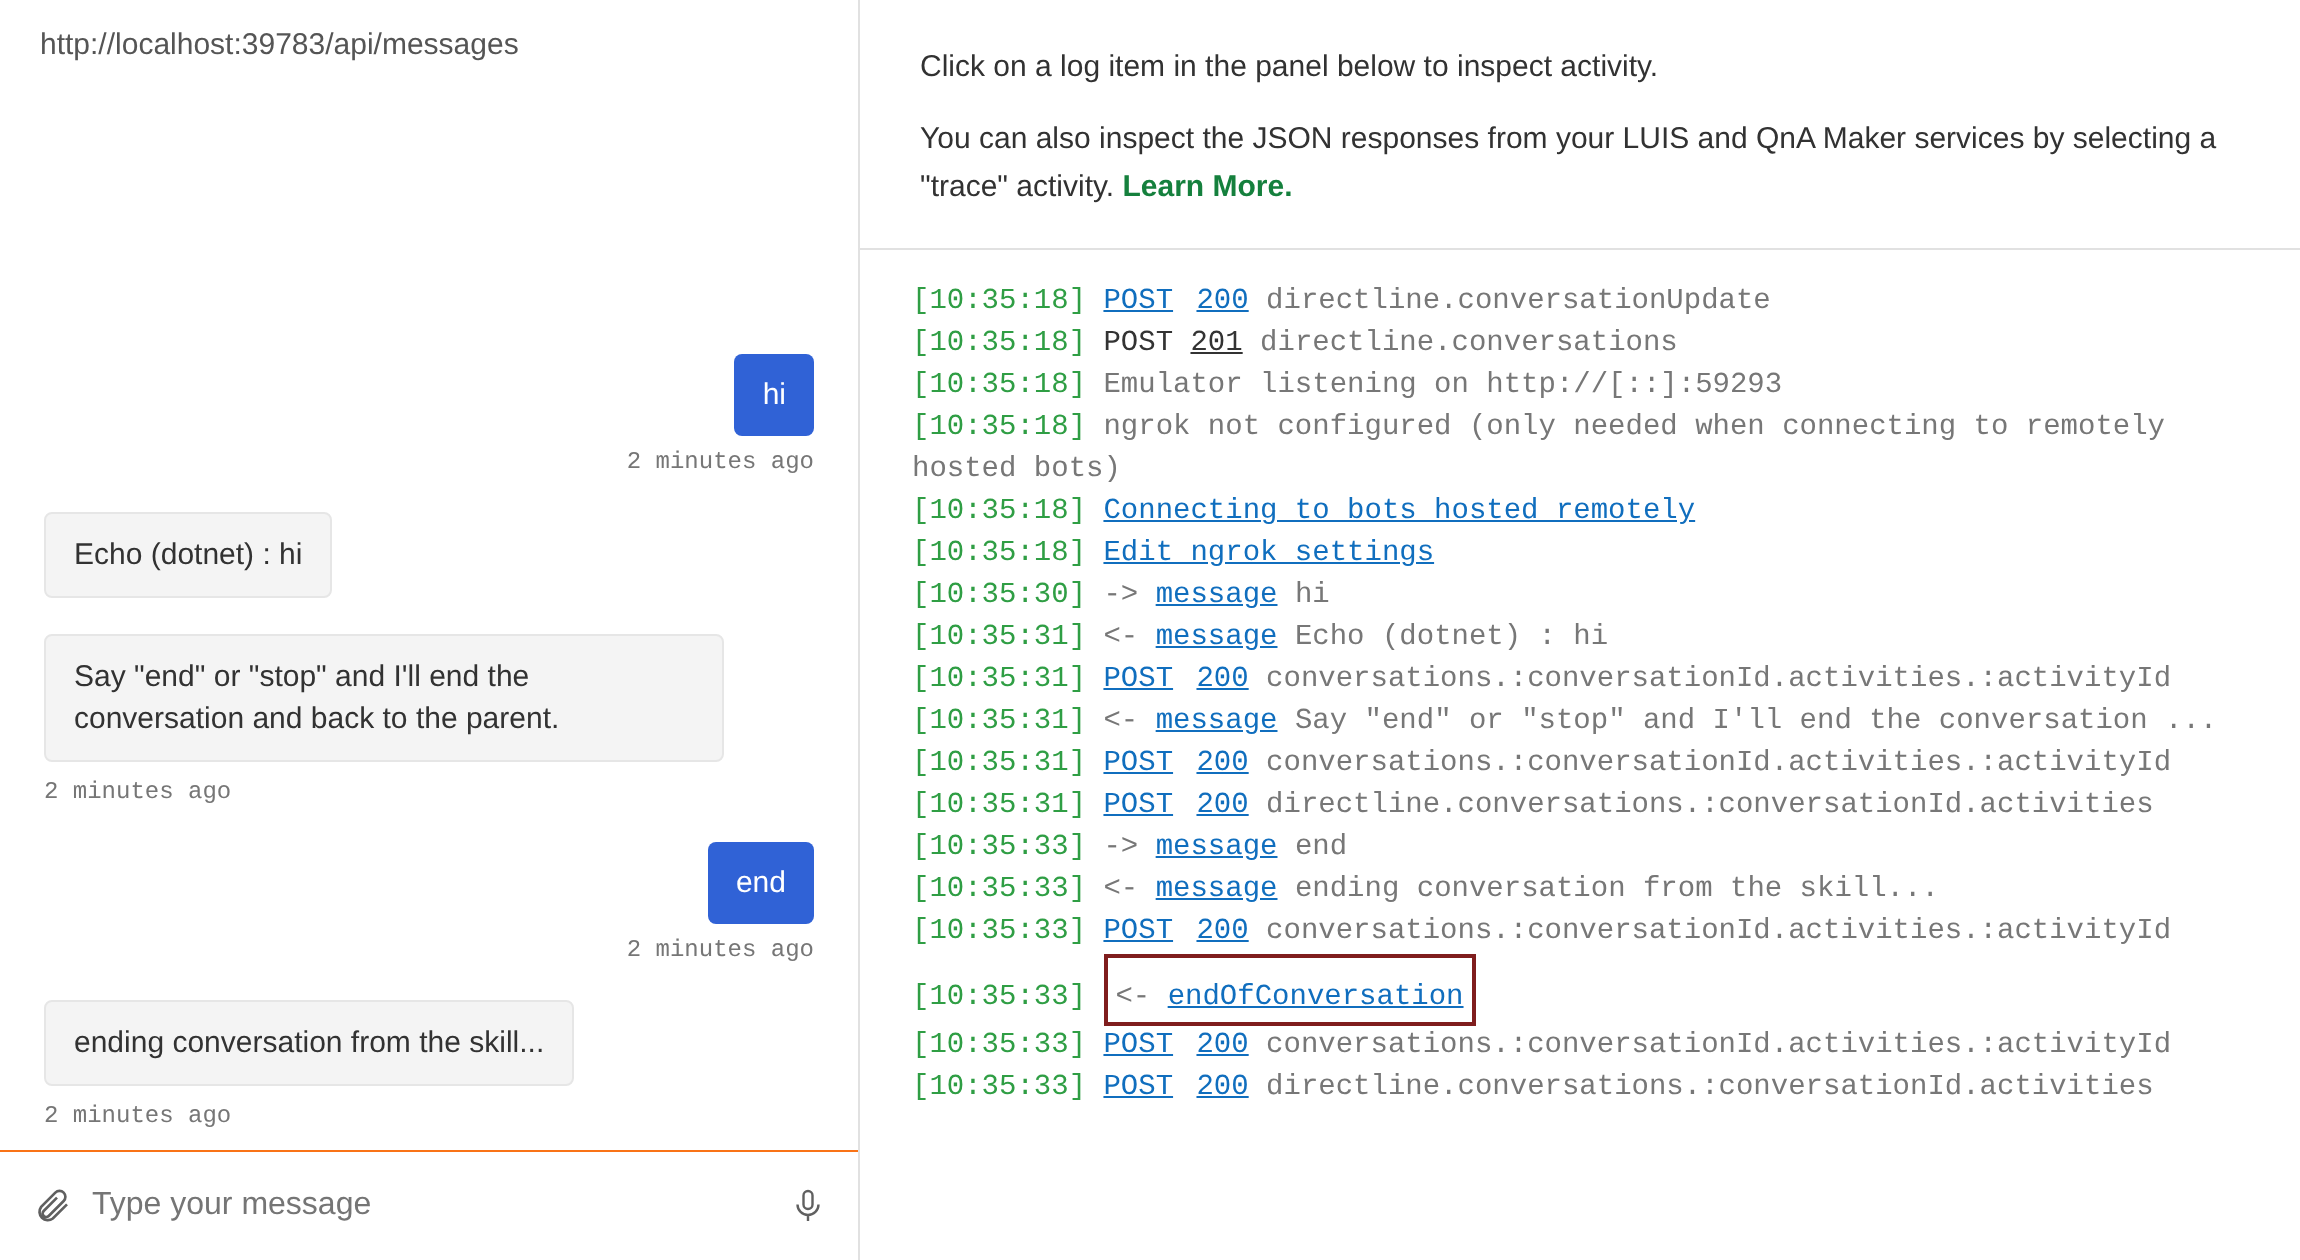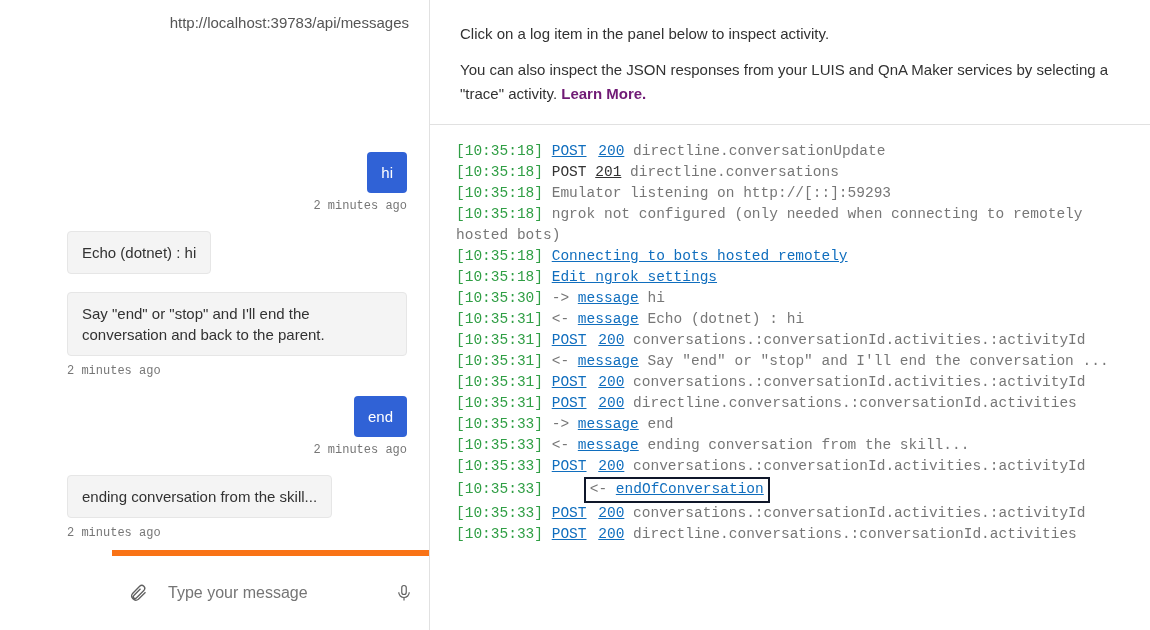--- a/index.html
+++ b/index.html
@@ -1,45 +1,45 @@
 <!DOCTYPE html>
 <html><head>
 <meta charset="utf-8">
 <style>
 * { margin:0; padding:0; box-sizing:border-box; }
 html, body { width:1150px; height:630px; font-family:"Segoe UI",Arial,sans-serif; font-size:14px; color:#333; background:#fff; overflow:hidden; }
 .root { display:flex; width:100%; height:100%; }
-.left { width:430px; height:100%; border-right:1px solid #e1e1e1; display:flex; flex-direction:column;align-items:flex-end; }
+.left { width:430px; height:100%; border-right:1px solid #e1e1e1; display:flex; flex-direction:column; }
 .right { flex:1; height:100%; display:flex; flex-direction:column; overflow:hidden; }
 .url-bar { padding:14px 20px 12px; font-size:15px; color:#555; }
 .chat-scroll { flex:1; overflow-y:auto; padding:0 22px 10px; display:flex; flex-direction:column; }
 .msg-row { display:flex; flex-direction:column; margin-top:18px; }
 .msg-row.user { align-items:flex-end; }
 .msg-row.bot  { align-items:flex-start; }
 .bubble { padding:10px 14px; border-radius:4px; max-width:340px; font-size:15px; line-height:1.4; }
 .bubble.user { background:#3062d6; color:#fff; }
 .bubble.bot  { background:#f4f4f4; color:#323232; border:1px solid #e6e6e6; }
 .ts { font-size:12px; color:#767676; margin-top:6px;font-family:Liberation Mono, monospace; }
 .ts.left-align { margin-top:8px; }
-.input-bar { border-top:6px solid #f97316; display:flex; align-items:center; padding:26px 16px; gap:20px; }
+.input-bar { border-top:1px solid #f97316; display:flex; align-items:center; padding:16px 16px; gap:10px; }
 .input-bar input { flex:1; border:none; outline:none; font-size:16px; color:#333; }
 .icon svg { display:block; }
 .attach-icon, .mic-icon { color:#606060; cursor:pointer; }
 .right-header { padding:22px 30px 18px; border-bottom:1px solid #e1e1e1; font-size:15px; line-height:1.6; color:#323232; }
 .right-header p + p { margin-top:12px; }
-.link { color:#701a75; text-decoration:none; cursor:pointer; }
+.link { color:#15803d; text-decoration:none; cursor:pointer; }
 .learn-more { font-weight:600; }
 .log-panel { flex:1; overflow:auto; padding:16px 26px; font-family:Liberation Mono, monospace; font-size:14.5px; line-height:1.45; white-space:pre; }
 .log-line { white-space:pre-wrap; word-break:break-word; }
 .ts-log { color:#2f9e44; } 
 .verb   { color:#106ebe; text-decoration:underline; cursor:pointer; }
 .status { color:#106ebe; text-decoration:underline; cursor:pointer; margin-left:3px;}
 .plain  { color:#777; }
 .arrow  { color:#777; }
-.boxed  { border:2px solid #0f172a; padding:0 4px 1px; display:inline-block;margin-left:32px; }
+.boxed  { border:2px solid #7f1d1d; padding:10px 4px 1px; display:inline-block; }
 </style>
 </head>
 <body>
 
 <div class="root">
 
   <div class="left">
     <div class="url-bar">http://localhost:39783/api/messages</div>
     <div class="chat-scroll" id="chat-scroll">
         <div style="flex: 1 1 0%;"></div>

